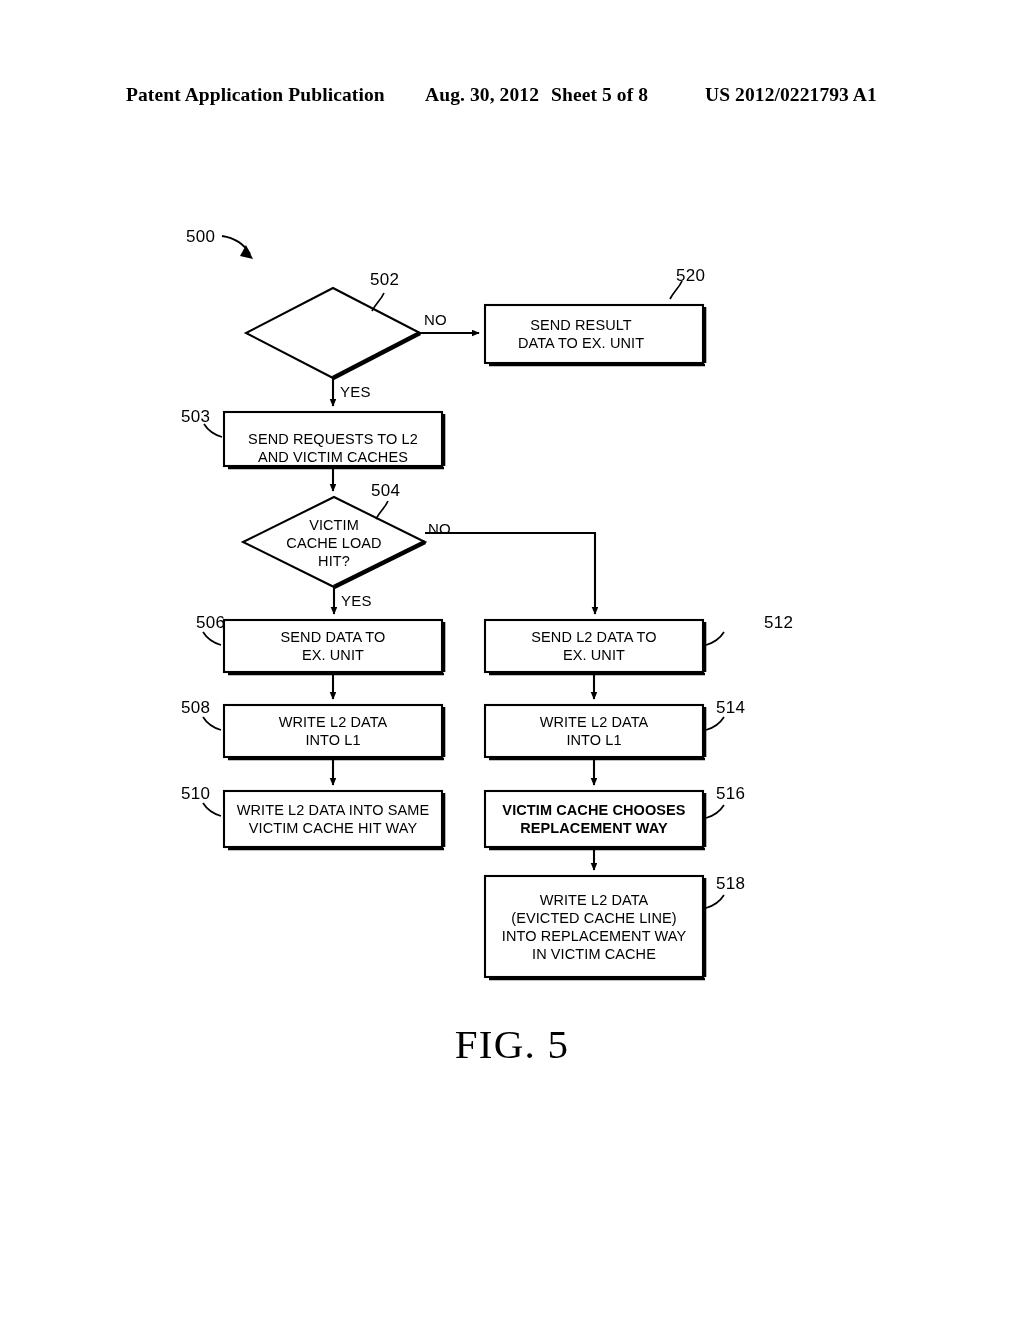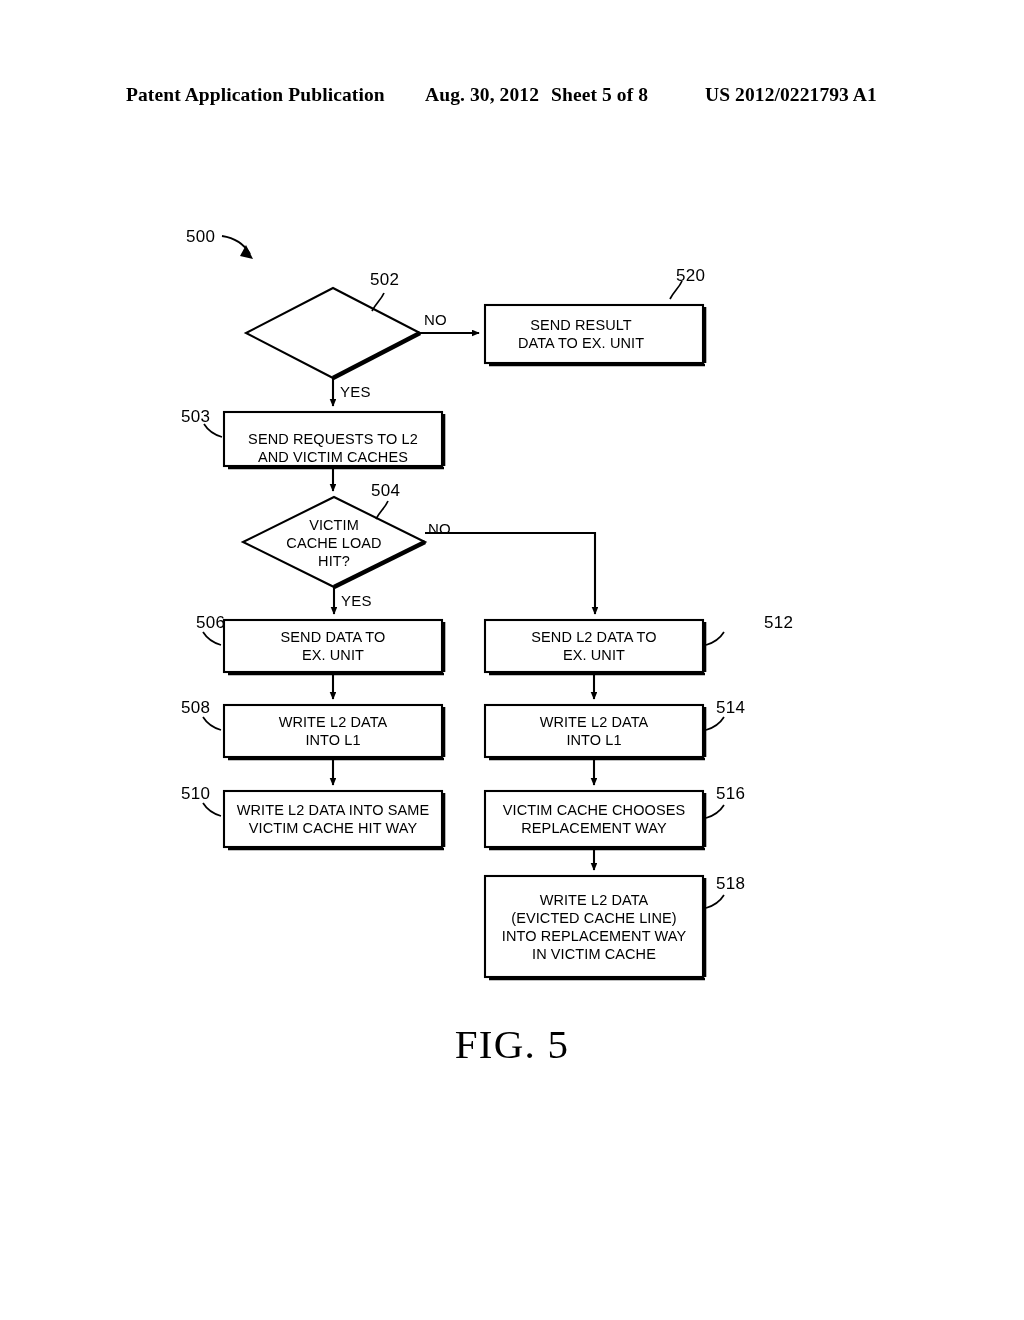--- a/index.html
+++ b/index.html
@@ -228,21 +228,21 @@
   <div class="node-text" style="left:485px; top:620px; width:218px; height:52px;">
     <span>SEND L2 DATA TO</span>
     <span>EX. UNIT</span>
   </div>
 
   <div class="node-text" style="left:485px; top:705px; width:218px; height:52px;">
     <span>WRITE L2 DATA</span>
     <span>INTO L1</span>
   </div>
 
-  <div class="node-text" style="left:485px; top:791px; width:218px; height:56px;">
+  <div class="node-text" style="left:485px; top:791px; width:218px; height:56px;font-weight:bold;">
     <span>VICTIM CACHE CHOOSES</span>
     <span>REPLACEMENT WAY</span>
   </div>
 
   <div class="node-text" style="left:485px; top:876px; width:218px; height:101px;">
     <span>WRITE L2 DATA</span>
     <span>(EVICTED CACHE LINE)</span>
     <span>INTO REPLACEMENT WAY</span>
     <span>IN VICTIM CACHE</span>
   </div>

